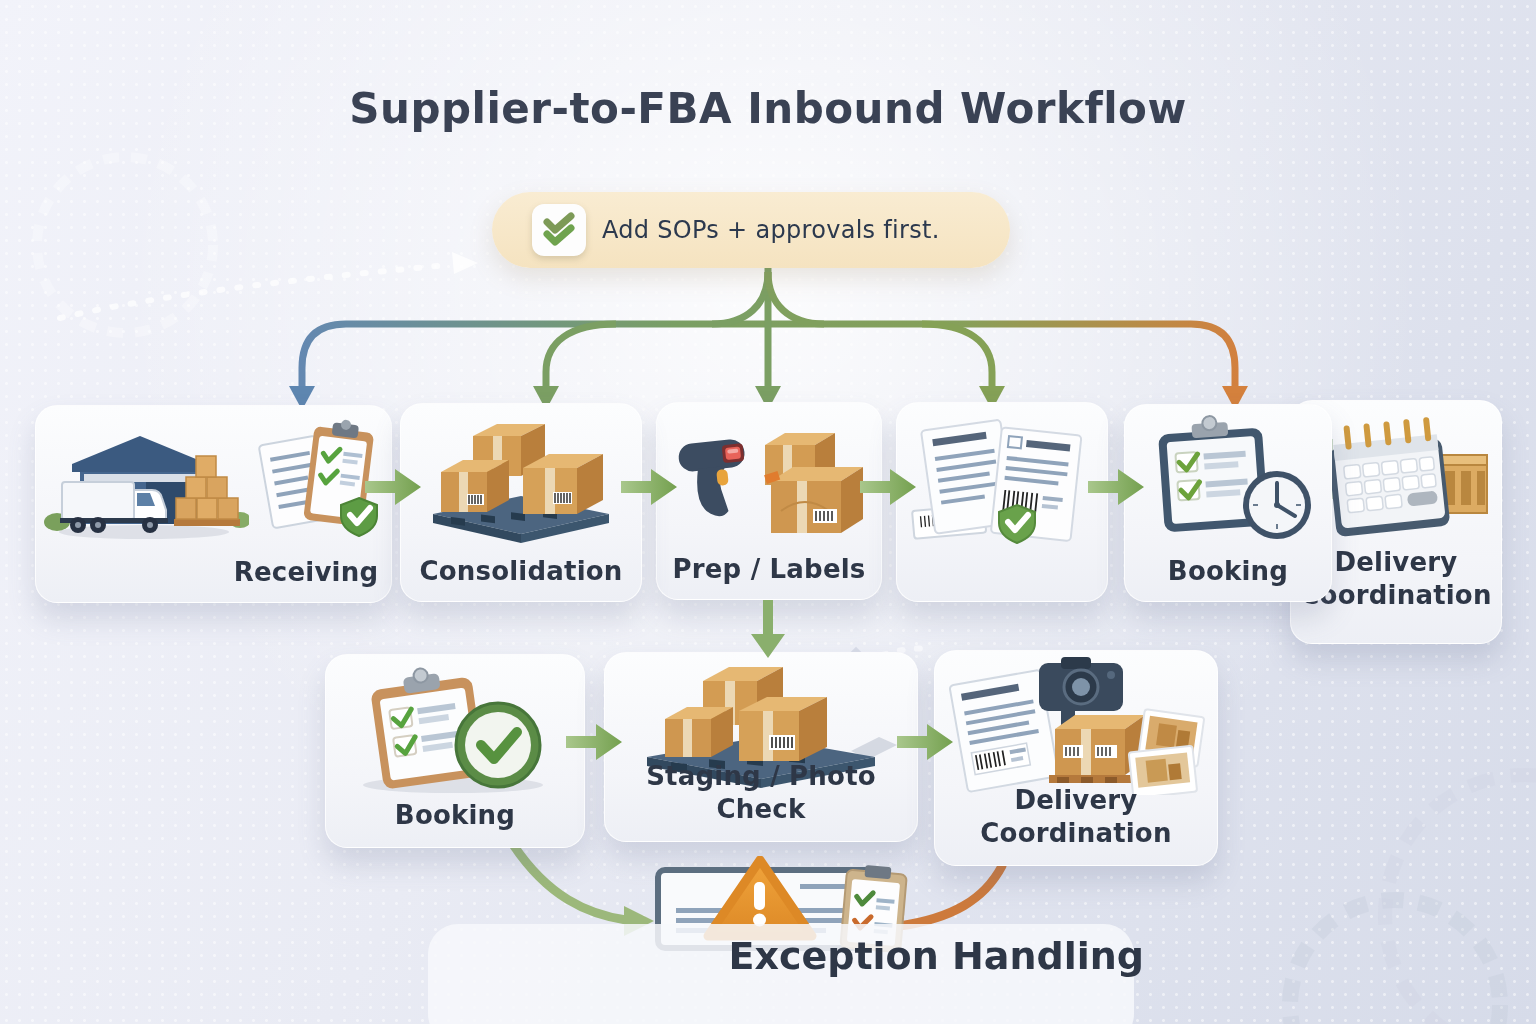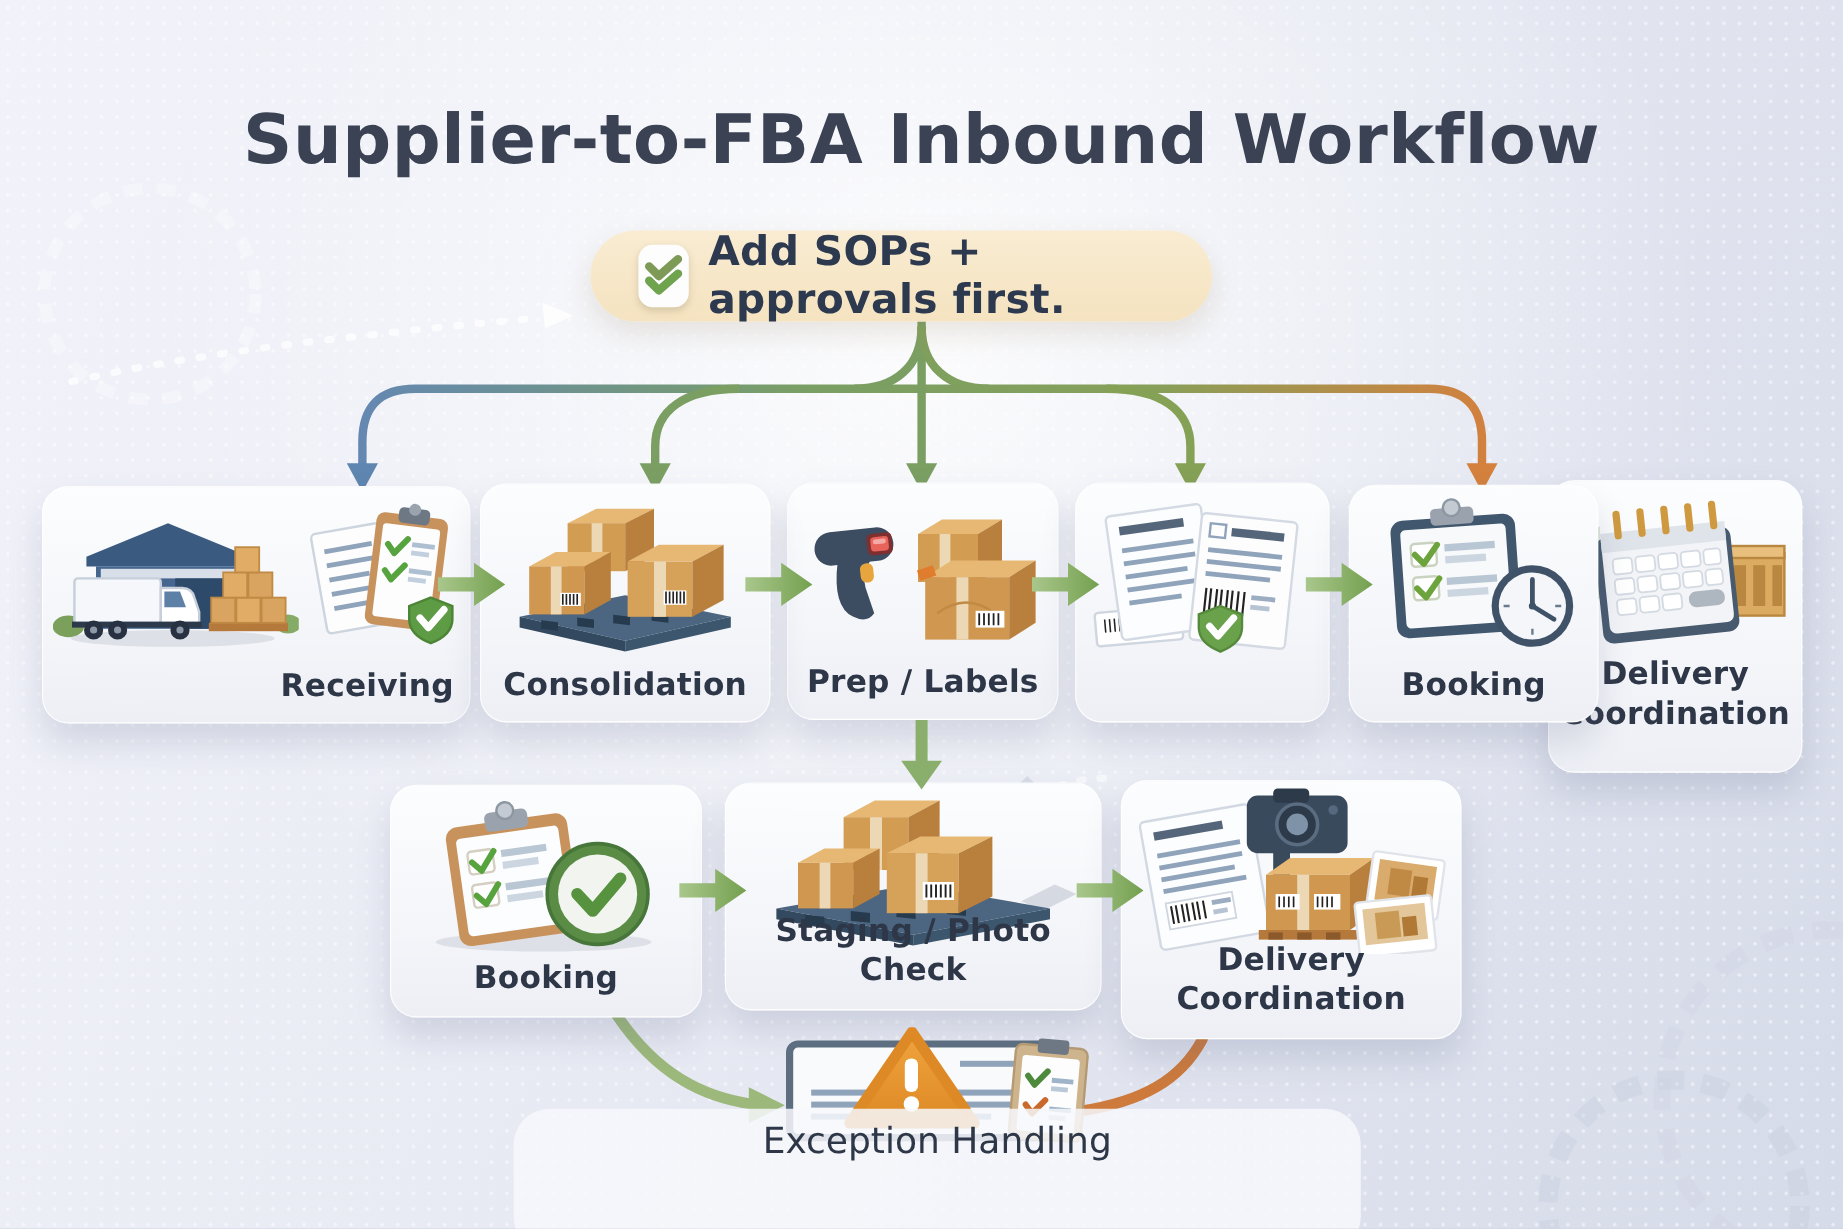--- a/index.html
+++ b/index.html
@@ -4,39 +4,39 @@
 <style>
   html,body{margin:0;padding:0;background:#c9cede;}
   #stage{position:relative;width:1536px;height:1024px;overflow:hidden;
     font-family:"DejaVu Sans","Liberation Sans",sans-serif;
     background:
       radial-gradient(ellipse at 50% 28%, rgba(255,255,255,.85), rgba(255,255,255,0) 60%),
       radial-gradient(rgba(255,255,255,.5) 1.2px, rgba(255,255,255,0) 1.7px),
       linear-gradient(118deg,#f2f3fa 0%,#e9ebf4 42%,#d6dbe9 100%);
     background-size:auto,13px 13px,auto;}
   .title{position:absolute;left:0;top:84px;width:100%;text-align:center;
-    font-size:57px;font-weight:700;color:#3a4254;letter-spacing:.5px;}
+    font-size:42px;font-weight:700;color:#3a4254;letter-spacing:.5px;}
   .banner{position:absolute;left:492px;top:192px;width:518px;height:76px;border-radius:40px;
     background:linear-gradient(180deg,#f9ecd2,#f5e3c0);box-shadow:0 10px 24px rgba(150,130,90,.18);
     display:flex;align-items:center;z-index:7;}
   .banner .chip{width:54px;height:52px;border-radius:12px;background:#fdfdfd;margin-left:40px;
     box-shadow:0 3px 6px rgba(120,110,80,.25);display:flex;align-items:center;justify-content:center;}
-  .banner .btxt{margin-left:16px;font-size:34px;font-weight:700;color:#2c394e;letter-spacing:.3px;}
+  .banner .btxt{margin-left:16px;font-size:24px;font-weight:400;color:#2c394e;letter-spacing:.3px;}
   .card{position:absolute;background:linear-gradient(180deg,#fcfdfe 0%,#f4f5f9 65%,#edeff5 100%);
     border-radius:22px;border:1px solid rgba(255,255,255,.8);
     box-shadow:0 16px 28px rgba(96,106,140,.20);z-index:3;}
   .label{position:absolute;font-size:26px;font-weight:600;color:#2e3747;text-align:center;
     line-height:1.25;letter-spacing:.2px;}
   .icon{position:absolute;}
   .overlay{position:absolute;left:0;top:0;z-index:2;}
   .harrow{position:absolute;z-index:4;}
   .band{position:absolute;left:428px;top:924px;width:706px;height:120px;border-radius:30px;
     background:rgba(247,248,252,.85);z-index:6;}
-  .exlabel{position:absolute;left:418px;top:934px;width:726px;text-align:center;
-    font-size:30px;font-weight:400;color:#2e3747;z-index:7;}
+  .exlabel{position:absolute;left:418px;top:934px;width:726px;text-align:right;
+    font-size:38px;font-weight:700;color:#2e3747;z-index:7;}
   .excluster{position:absolute;left:648px;top:856px;z-index:5;}
 </style>
 </head>
 <body>
 
 <div id="stage">
 
   <svg width="0" height="0" style="position:absolute">
     <defs>
       <linearGradient id="gArrow" x1="0" y1="0" x2="1" y2="0">

